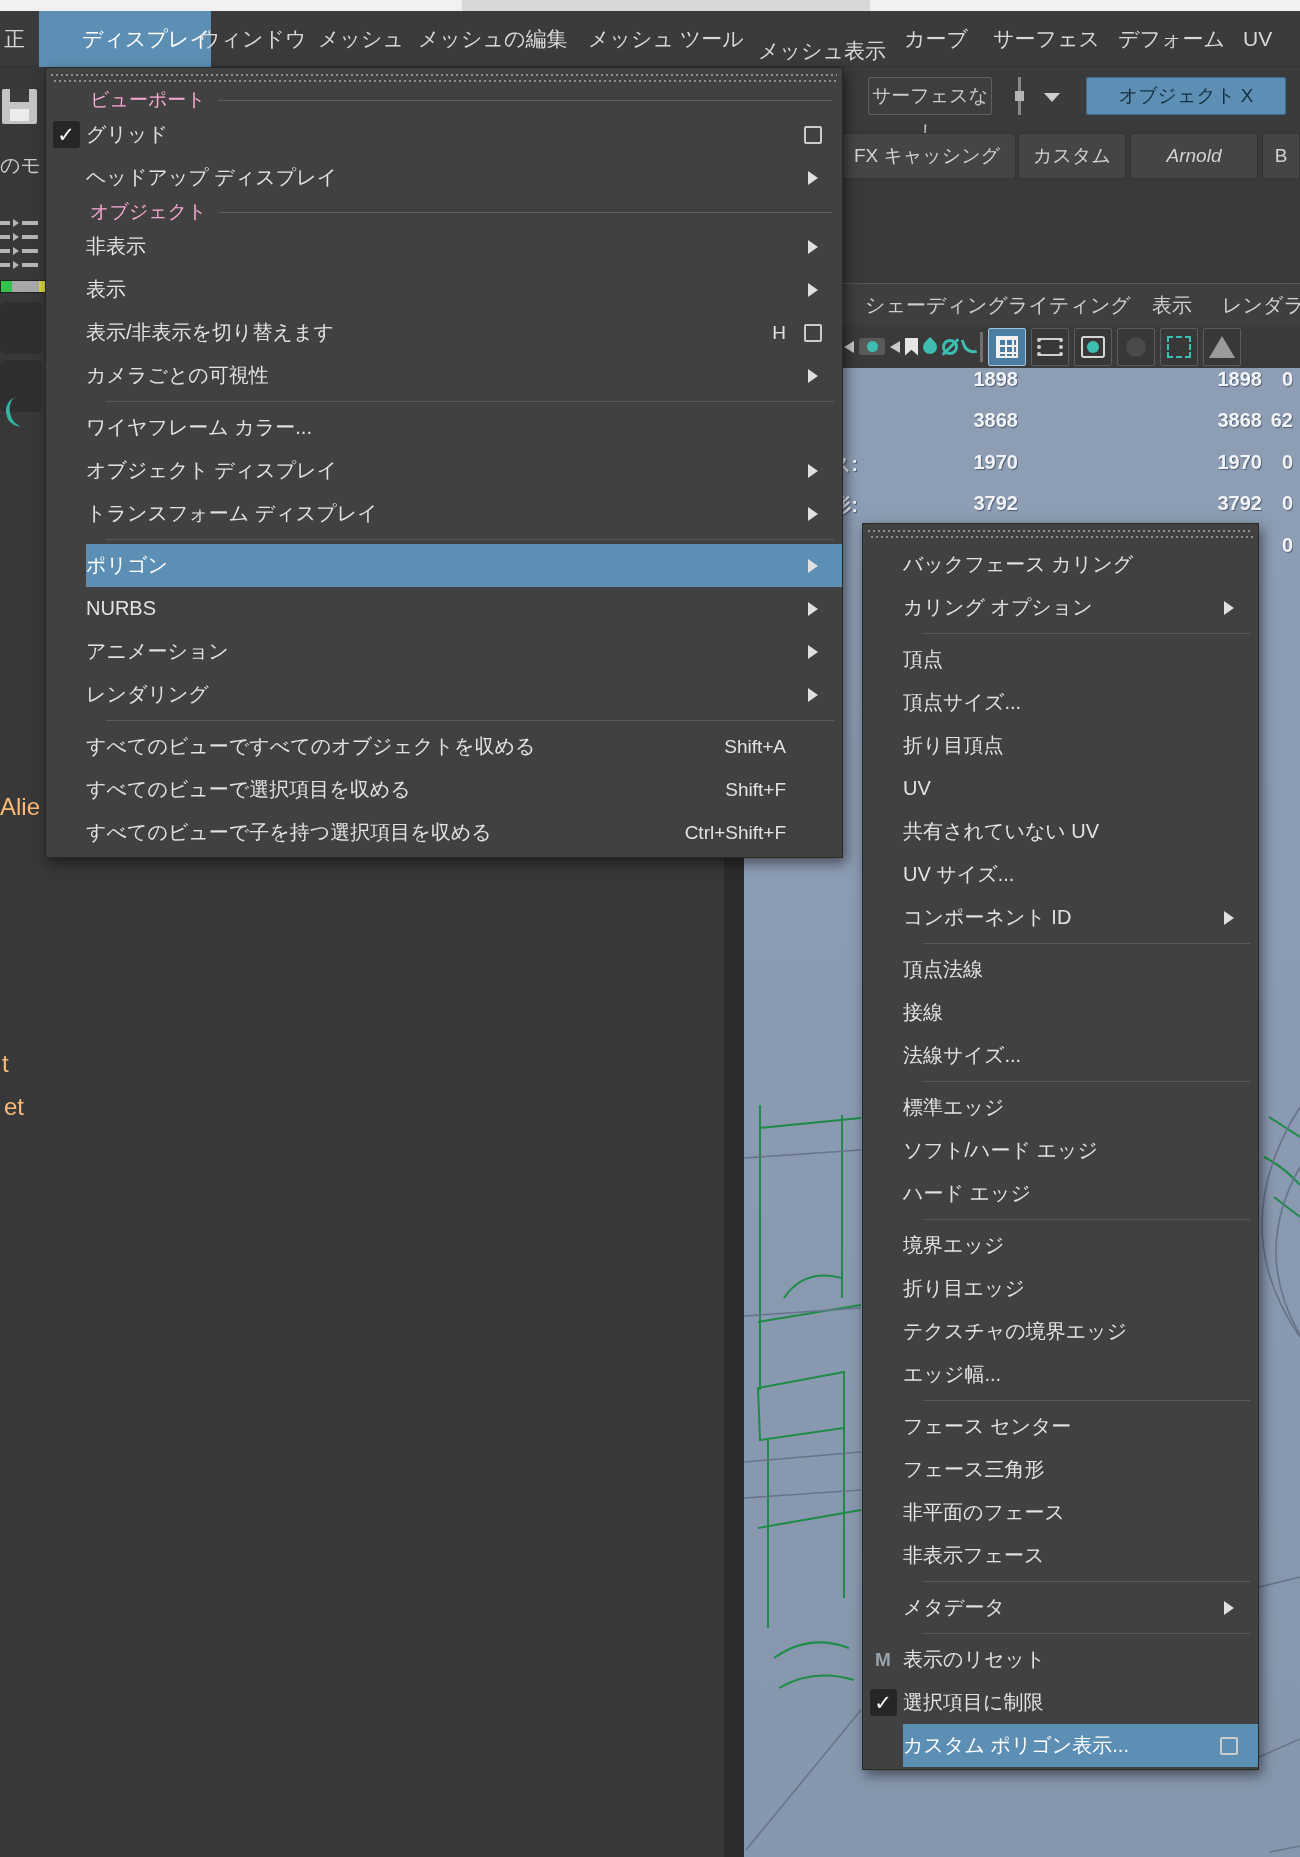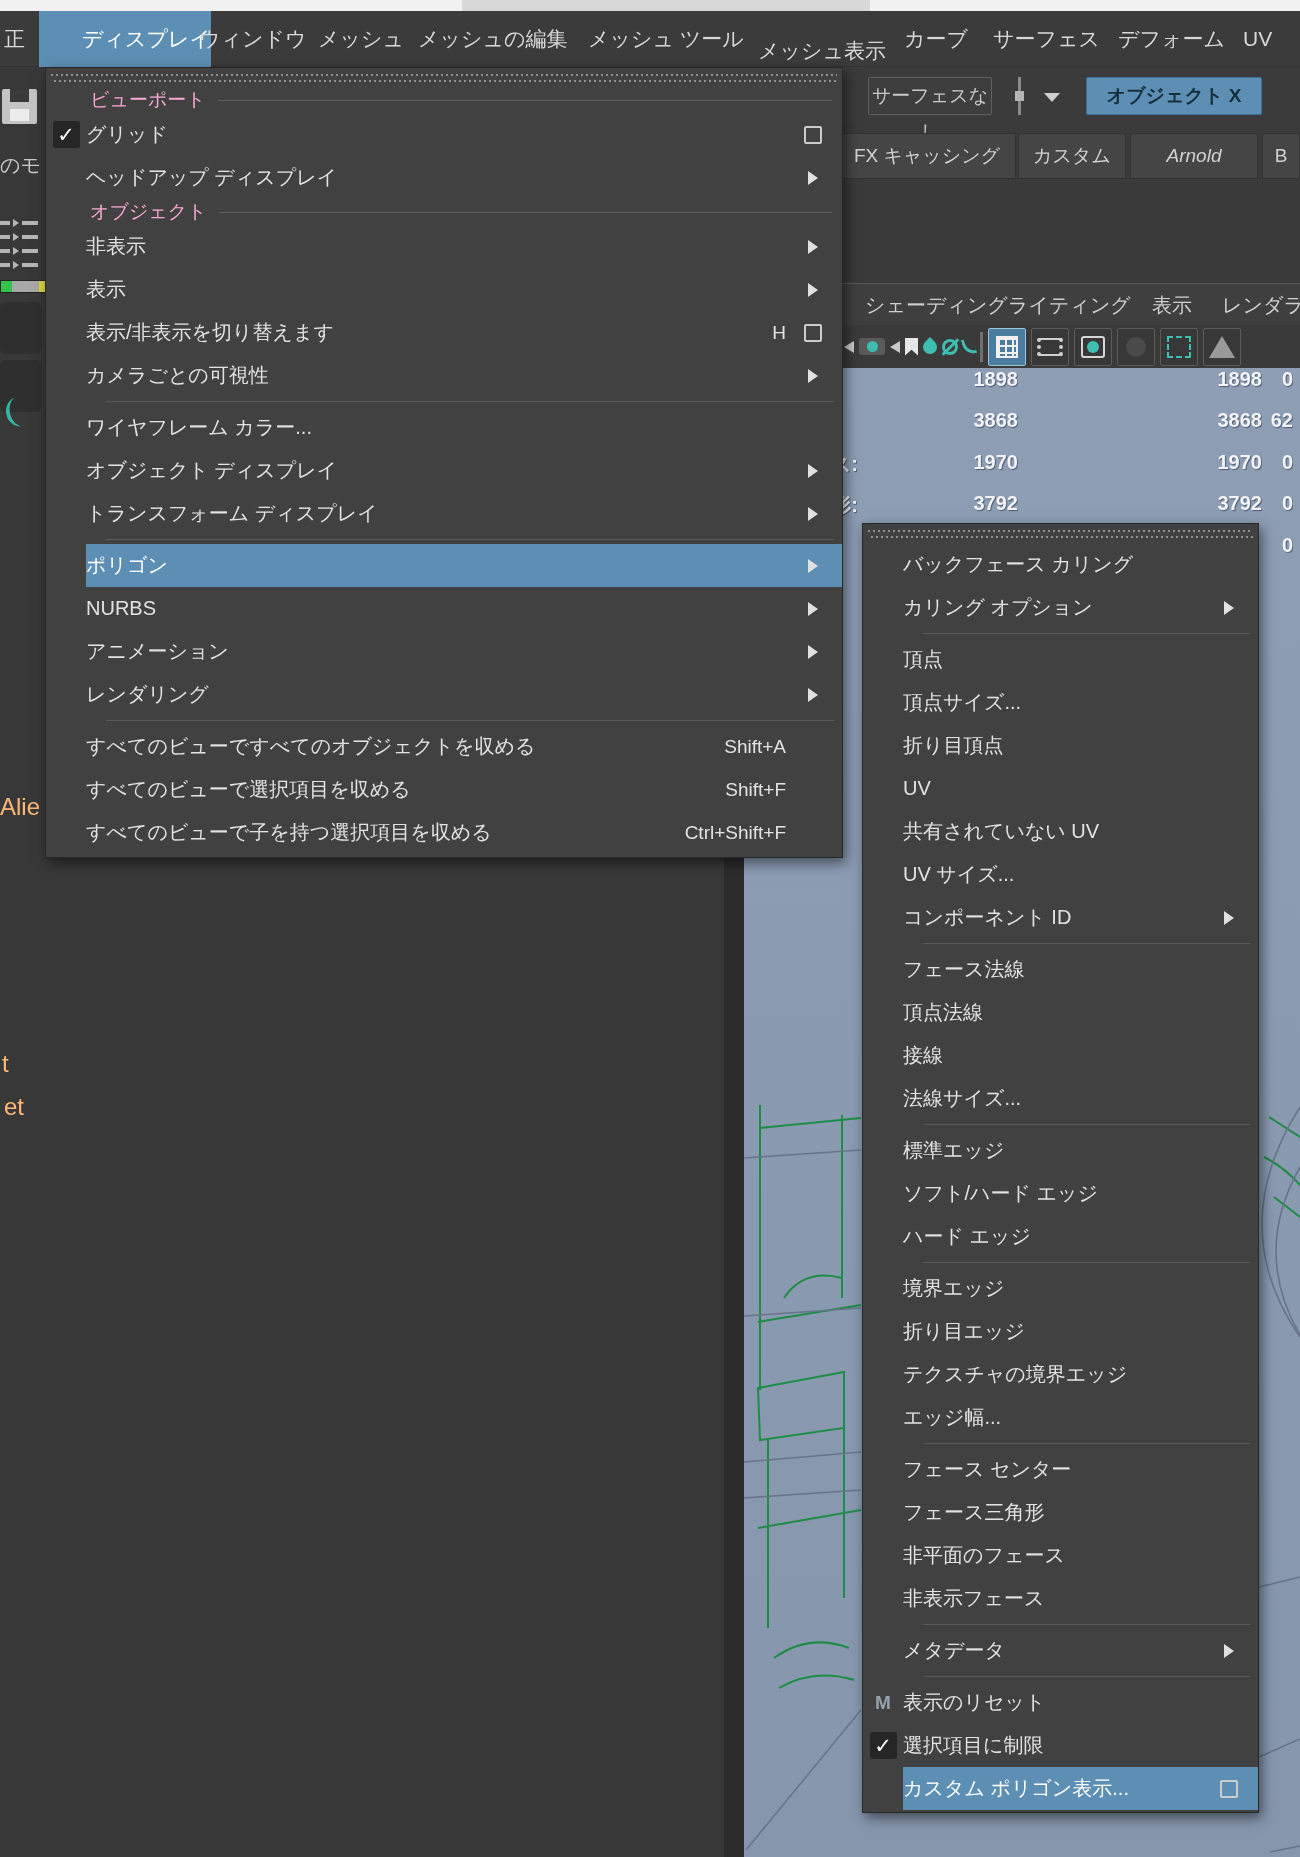--- a/index.html
+++ b/index.html
@@ -21,22 +21,22 @@
   
   .hudcell{position:absolute;z-index:1;height:24px;font-size:20px;font-weight:bold;color:#f2f4f8;
            text-shadow:1px 1px 1px rgba(30,40,60,.55);text-align:right;white-space:nowrap;overflow:hidden}
 
   
   #rightbars{position:absolute;left:838px;top:67px;width:462px;height:301px;background:#3a3a3a;z-index:2}
   #statusline{position:absolute;left:0;top:0;width:462px;height:57px;background:#3b3b3b}
   .field{position:absolute;top:10px;height:38px;border:1px solid #606060;border-radius:2px;
          font-size:19px;line-height:36px;text-align:center;color:#c8c8c8;background:#3e3e3e}
   #surface-field{left:30px;width:124px}
-  #selmask-field{left:248px;width:176px;background:var(--accent);border:1px solid #3c6e90;
-                 color:#14303f;font-weight:bold}
+  #selmask-field{left:248px;width:200px;background:var(--accent);border:1px solid #3c6e90;
+                 color:#14303f;font-weight:normal}
   .vslider{position:absolute;left:176px;top:10px;width:10px;height:38px}
   .vslider i{position:absolute;left:4px;top:0;width:3px;height:38px;background:#8a8a8a}
   .vslider b{position:absolute;left:1px;top:14px;width:9px;height:10px;background:#b5b5b5}
   .dd-arrow{position:absolute;left:206px;top:26px;width:0;height:0;
             border-left:8px solid transparent;border-right:8px solid transparent;border-top:9px solid #cfcfcf}
 
   #shelftabs{position:absolute;left:0;top:57px;width:462px;height:66px}
   .shelf-tab{position:absolute;top:9px;height:46px;background:#454545;border:1px solid #333;
              border-radius:3px 3px 0 0;color:#d2d2d2;font-size:19px;line-height:44px;text-align:center;
              overflow:hidden;white-space:nowrap}
@@ -501,26 +501,20 @@
         <span class="gut"></span>
         <span class="lbl">コンポーネント ID</span>
         <span class="fill"></span>
         <span class="slot">
           <i class="arrow"></i>
         </span>
       </div>
       <div class="msep"></div>
       <div class="mi">
         <span class="gut"></span>
-        <span class="lbl">フェース法線</span>
-        <span class="fill"></span>
-        <span class="slot"></span>
-      </div>
-      <div class="mi">
-        <span class="gut"></span>
         <span class="lbl">頂点法線</span>
         <span class="fill"></span>
         <span class="slot"></span>
       </div>
       <div class="mi">
         <span class="gut"></span>
         <span class="lbl">接線</span>
         <span class="fill"></span>
         <span class="slot"></span>
       </div>

